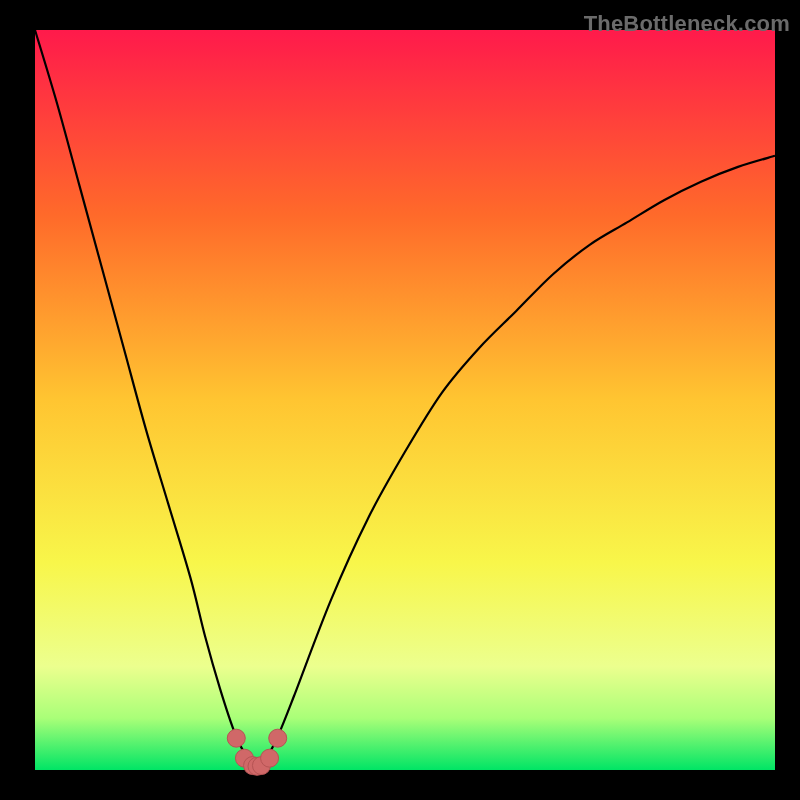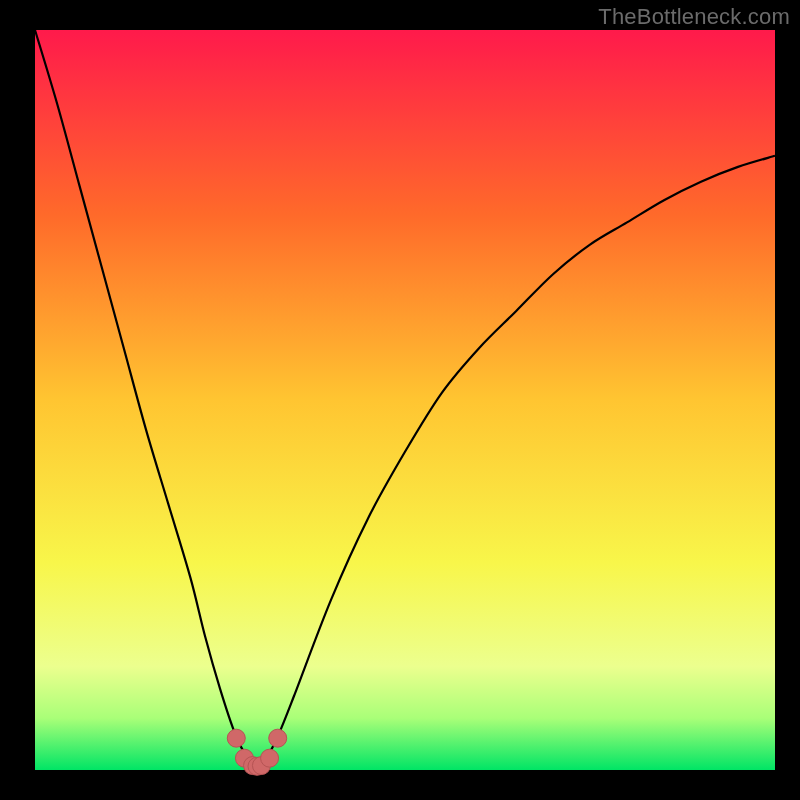--- a/index.html
+++ b/index.html
@@ -12,25 +12,25 @@
     font-family: Arial, Helvetica, sans-serif;
   }
   .stage {
     position: relative;
     width: 800px;
     height: 800px;
     background: #000;
   }
   .watermark {
     position: absolute;
-    top: 4px;
+    top: 11px;
     right: 10px;
     color: #6b6b6b;
     font-size: 22px;
-    font-weight: 400;
+    font-weight: 700;
     letter-spacing: 0.2px;
     z-index: 10;
     user-select: none;
   }
   svg.plot {
     position: absolute;
     left: 0;
     top: 0;
   }
 </style>

